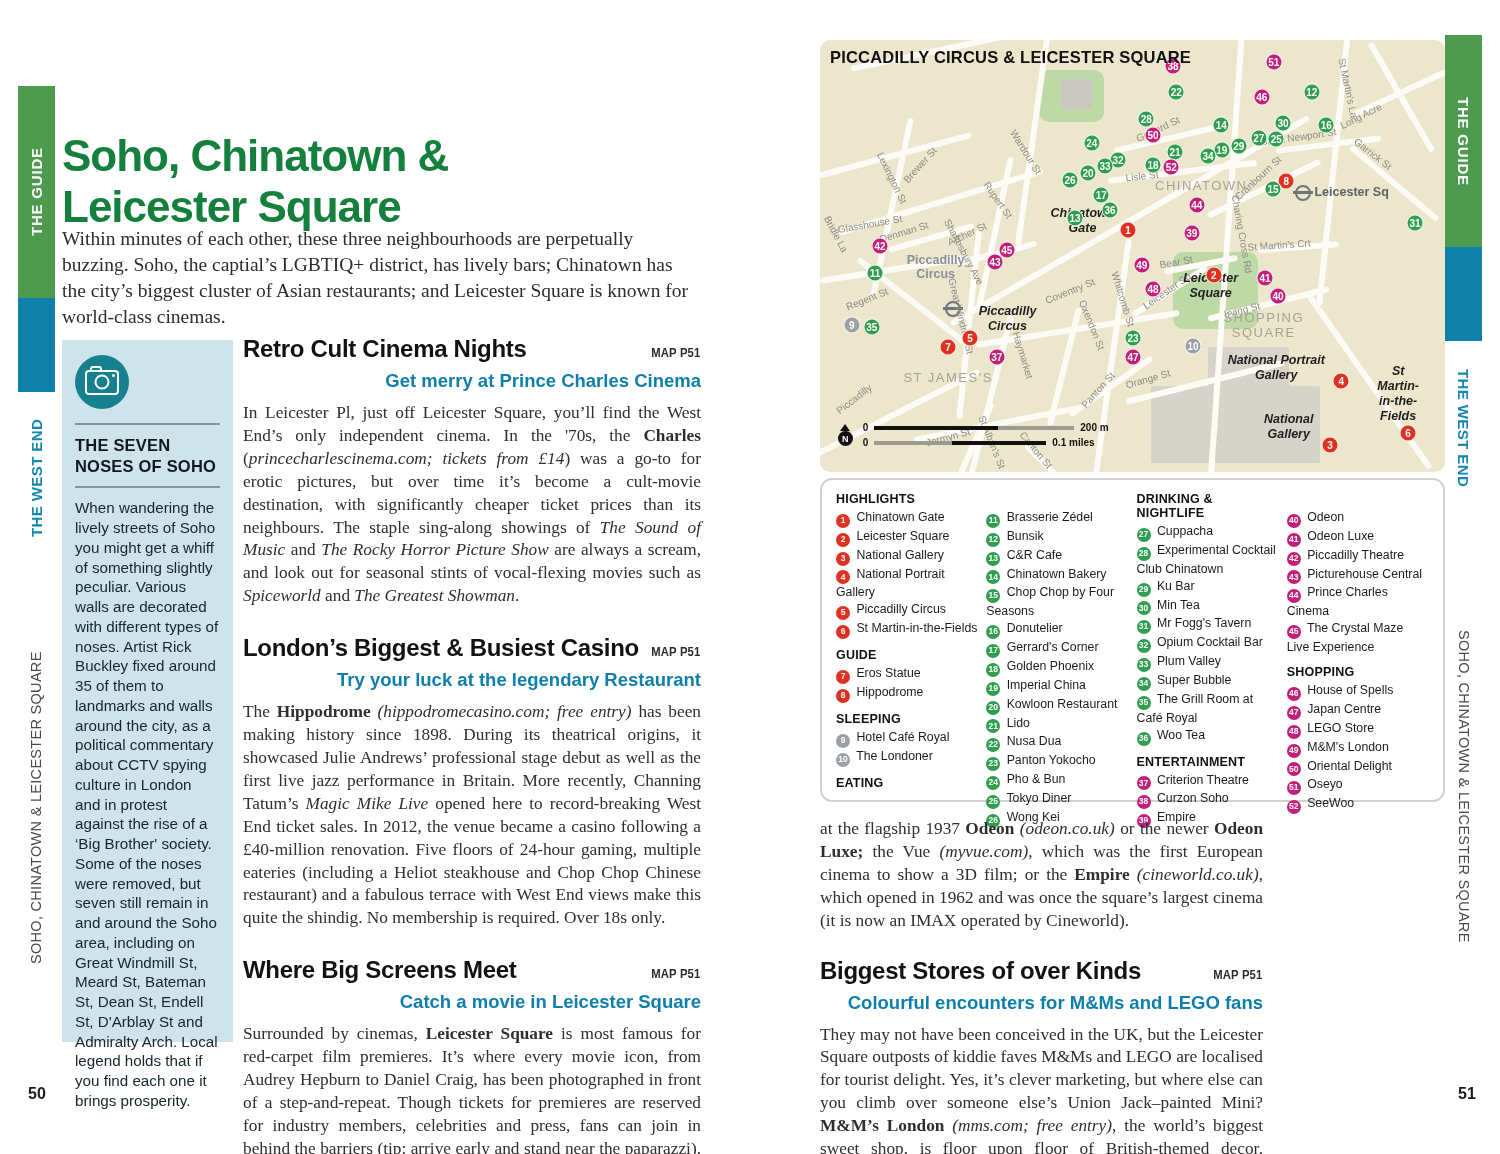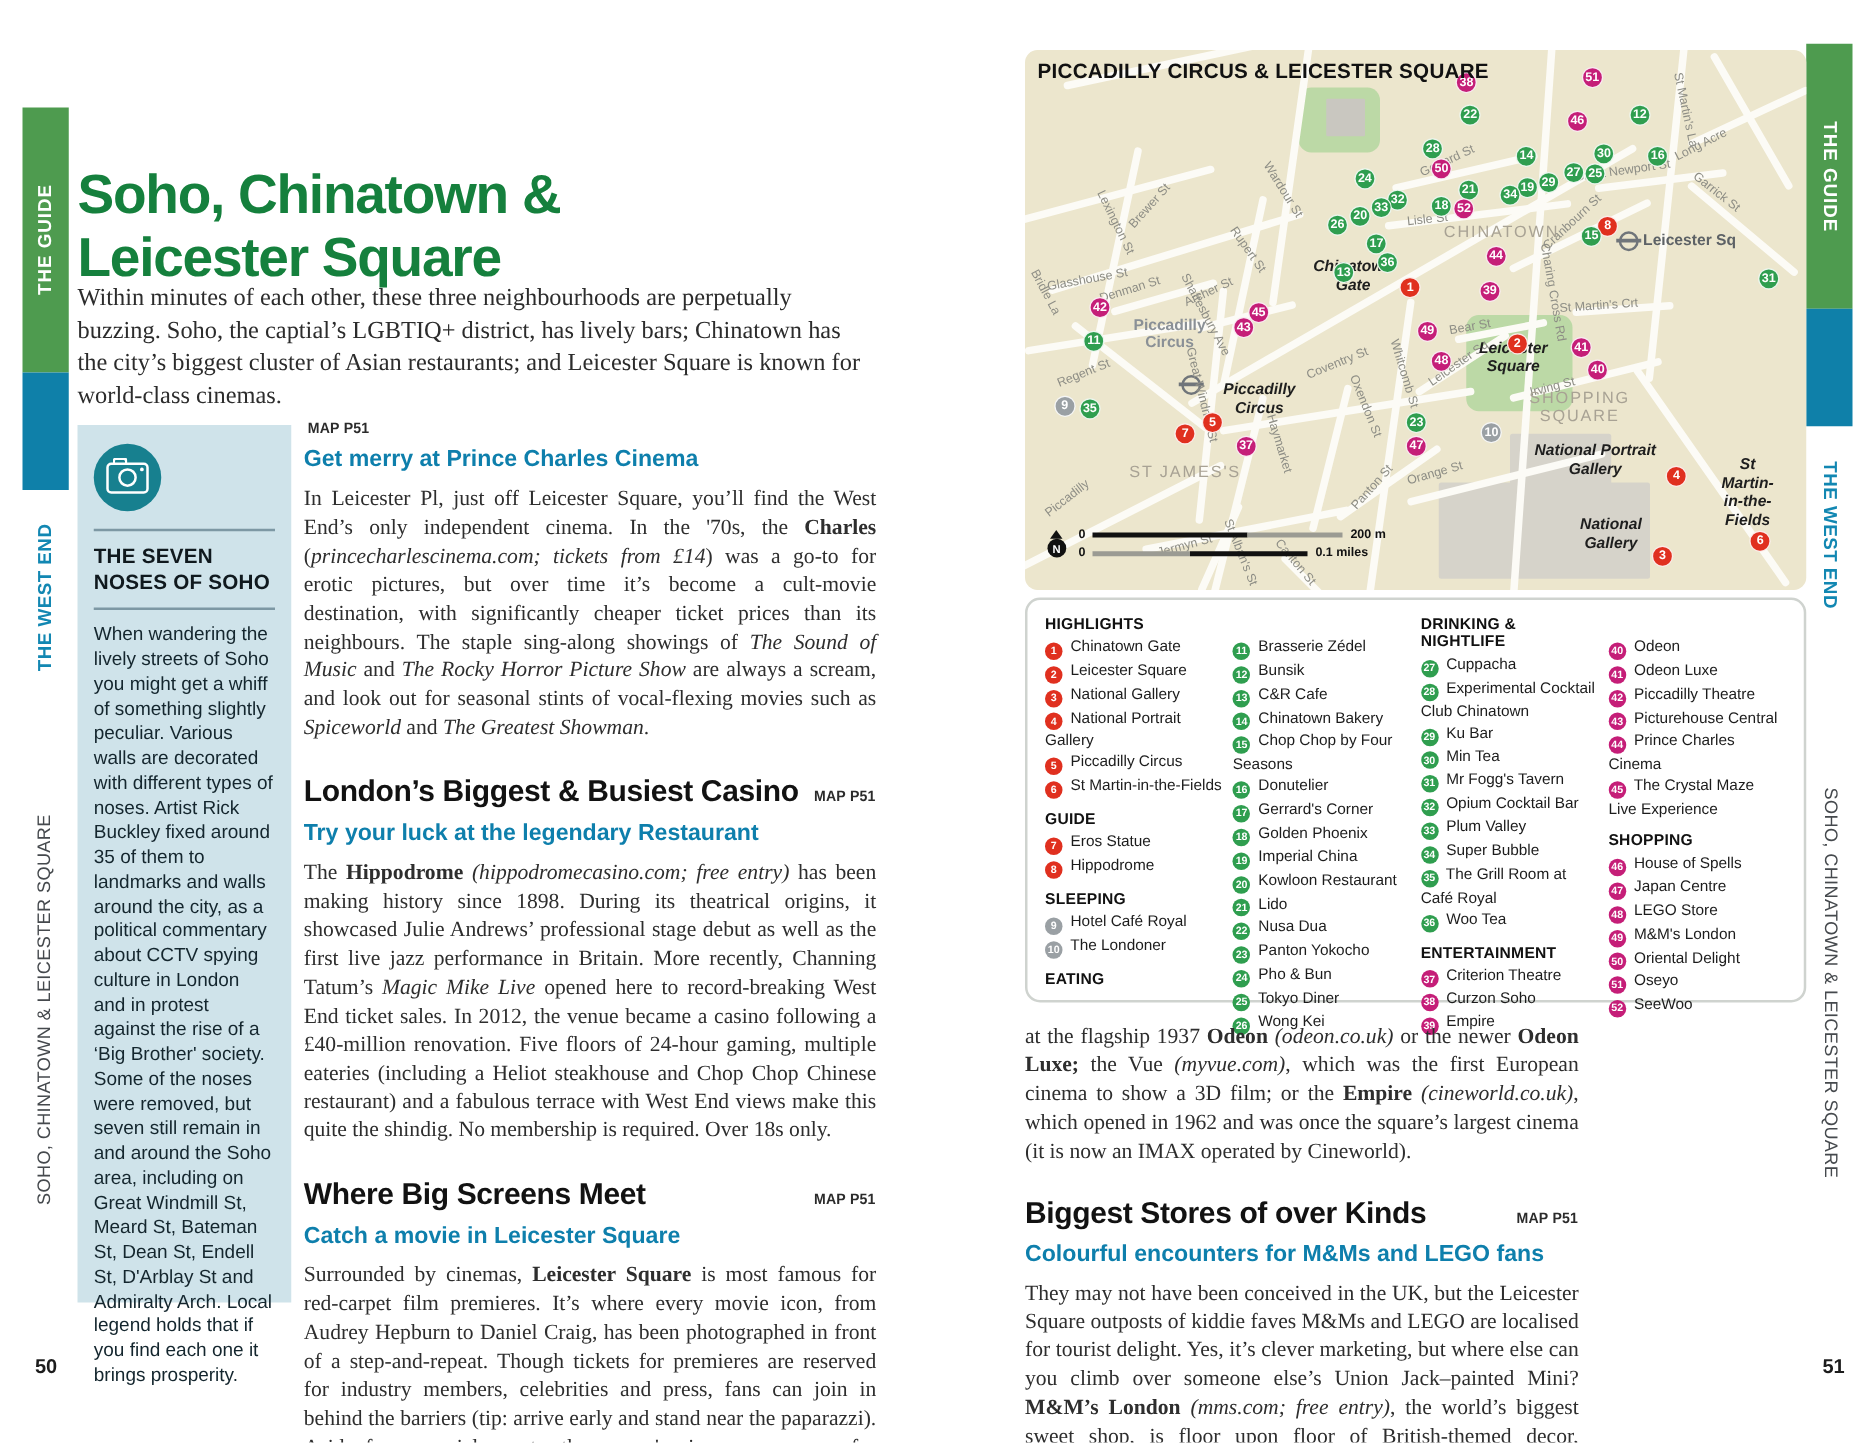--- a/index.html
+++ b/index.html
@@ -28,21 +28,21 @@
   .cam-dot{position:absolute;width:3px;height:3px;background:#fff;border-radius:50%;right:2px;top:2px;}
   .ib-rule{height:2px;background:#7d98a4;margin:10px 0;}
   .ib-head{font-size:16.5px;font-weight:bold;line-height:1.25;color:#10191e;white-space:pre-line;letter-spacing:.2px;}
   .ib-body{font-size:15.2px;line-height:1.3;color:#14262e;margin-top:10px;}
 
   .articles{position:absolute;left:243px;top:335px;width:458px;}
   .h2row{display:flex;justify-content:space-between;align-items:baseline;margin-top:26px;}
   .h2row:first-child{margin-top:0;}
   .h2{font-size:24px;font-weight:bold;letter-spacing:-.3px;color:#121212;}
   .mapref{font-size:12px;font-weight:bold;color:#2b2b2b;letter-spacing:.2px;display:inline-block;transform:scaleX(.94);transform-origin:100% 50%;}
-  .subhead{font-size:18.5px;font-weight:bold;color:#0e7fac;margin:7px 0 10px;}
+  .subhead{font-size:18.5px;font-weight:bold;color:#0e7fac;margin:7px 0 10px;text-align:right;}
   .para{font-family:"Liberation Serif",serif;font-size:17.3px;line-height:1.325;text-align:justify;color:#2e2e2e;}
   .rt-b{font-weight:bold;} .rt-i{font-style:italic;}
 
   
   .map{position:absolute;left:820px;top:40px;width:625px;height:432px;background:#ece6cd;border-radius:10px;overflow:hidden;}
   .map-title{position:absolute;left:10px;top:8px;font-size:16.5px;font-weight:bold;color:#111;z-index:6;letter-spacing:.2px;}
   .park{position:absolute;background:#bcd9a6;border-radius:10px;z-index:1;}
   .bldg{position:absolute;background:#d6d3ca;border-radius:2px;z-index:1;}
   .bldg2{position:absolute;background:#c9c7c0;border-radius:1px;z-index:2;}
   .street{position:absolute;background:#fcfbf6;height:6px;border-radius:3px;transform-origin:0 50%;z-index:2;}
@@ -122,20 +122,21 @@
   </div>
   <div class="ib-rule"></div>
   <div class="ib-head">THE SEVEN
 NOSES OF SOHO</div>
   <div class="ib-rule"></div>
   <div class="ib-body">When wandering the lively streets of Soho you might get a whiff of something slightly peculiar. Various walls are decorated with different types of noses. Artist Rick Buckley fixed around 35 of them to landmarks and walls around the city, as a political commentary about CCTV spying culture in London and in protest against the rise of a ‘Big Brother' society. Some of the noses were removed, but seven still remain in and around the Soho area, including on Great Windmill St, Meard St, Bateman St, Dean St, Endell St, D'Arblay St and Admiralty Arch. Local legend holds that if you find each one it brings prosperity.</div>
 </div>
 
 <div class="articles">
   <div class="h2row">
+    <span class="h2">Retro Cult Cinema Nights</span>
     <span class="mapref">MAP P51</span>
   </div>
   <div class="subhead">Get merry at Prince Charles Cinema</div>
   <div class="para"><span>In Leicester Pl, just off Leicester Square, you’ll find the West End’s only independent cinema. In the '70s, the </span><span class="rt-b">Charles</span><span> (</span><span class="rt-i">princecharlescinema.com; tickets from £14</span><span>) was a go-to for erotic pictures, but over time it’s become a cult-movie destination, with significantly cheaper ticket prices than its neighbours. The staple sing-along showings of </span><span class="rt-i">The Sound of Music</span><span> and </span><span class="rt-i">The Rocky Horror Picture Show</span><span> are always a scream, and look out for seasonal stints of vocal-flexing movies such as </span><span class="rt-i">Spiceworld</span><span> and </span><span class="rt-i">The Greatest Showman</span><span>.</span></div>
 
   <div class="h2row">
     <span class="h2">London’s Biggest &amp; Busiest Casino</span>
     <span class="mapref">MAP P51</span>
   </div>
   <div class="subhead">Try your luck at the legendary Restaurant</div>

